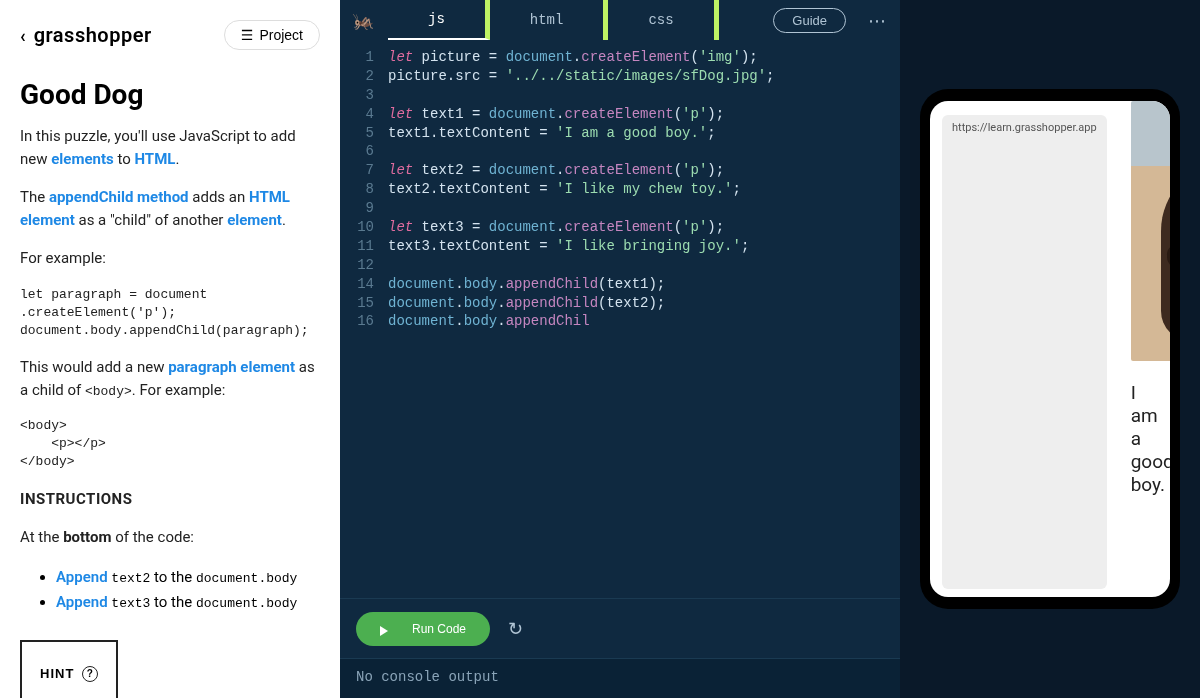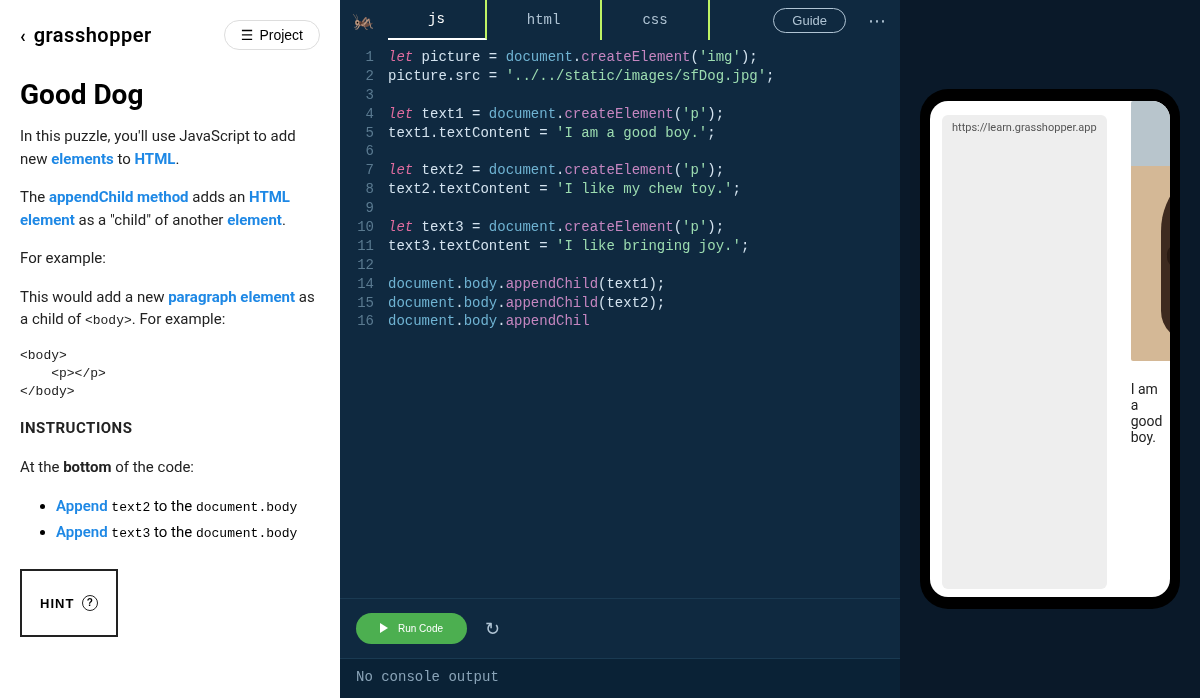--- a/index.html
+++ b/index.html
@@ -18,53 +18,53 @@
 .instr-head{font-weight:700;margin-bottom:14px;letter-spacing:.5px}
 .instr-intro{margin-bottom:14px}
 .instr-list{list-style:disc;padding-left:36px;font-size:15px;line-height:1.7}
 .hint-btn{margin-top:24px;border:2px solid #222;background:#fff;padding:24px 18px;font-weight:700;font-size:13px;letter-spacing:1px;display:flex;align-items:center;gap:8px;cursor:pointer}
 .hint-circle{display:inline-block;width:16px;height:16px;border:1.5px solid #222;border-radius:50%;font-size:10px;line-height:14px;text-align:center;font-weight:700}
 
 .editor-area{flex:1;display:flex;flex-direction:column;background:#0f2940;height:100%}
 .editor-tabs{display:flex;align-items:center;height:40px;background:#0f2940}
 .logo-cell{width:48px;display:flex;align-items:center;justify-content:center}
 .bug-icon{color:#4caf50;font-size:18px}
-.tab{flex:0 0 auto;padding:0 40px;height:40px;display:flex;align-items:center;color:#b0c4d4;font-family:"Courier New",monospace;font-size:14px;cursor:pointer;border-right:2px solid #bef264}
+.tab{flex:0 0 auto;padding:0 40px;height:40px;display:flex;align-items:center;color:#b0c4d4;font-family:"Courier New",monospace;font-size:14px;cursor:pointer;border-right:5px solid #bef264}
 .tab.active{background:#0f2940;color:#fff;border-bottom:2px solid #fff}
 .tab-spacer{flex:1}
 .guide-btn{border:1px solid #b0c4d4;color:#b0c4d4;border-radius:14px;padding:4px 18px;font-size:13px;background:transparent;cursor:pointer;margin-right:8px}
 .more-dots{color:#b0c4d4;font-size:18px;padding:0 14px;cursor:pointer}
 .code-block{flex:1;font-family:"Courier New",monospace;font-size:14px;line-height:1.35;padding:8px 0;overflow:auto;position:relative}
 .code-line{display:flex}
 .ln{width:48px;text-align:right;padding-right:14px;color:#5a7a90;user-select:none;flex-shrink:0}
 .lc{flex:1;white-space:pre;color:#d4e3ef}
 .kw{color:#e06c9f;font-style:italic}
 .var{color:#d4e3ef}
 .op{color:#d4e3ef}
 .obj{color:#6fb3d2}
 .mth{color:#c586c0}
 .str{color:#9cdcb0}
 .run-bar{height:60px;background:#0f2940;border-top:1px solid #1a3a52;display:flex;align-items:center;padding:0 16px;gap:18px}
-.run-btn{background:#4caf50;color:#fff;border:none;border-radius:22px;padding:10px 24px;font-size:10px;display:flex;align-items:flex-start;gap:10px;cursor:pointer}
+.run-btn{background:#4caf50;color:#fff;border:none;border-radius:22px;padding:10px 24px;font-size:12px;display:flex;align-items:flex-end;gap:24px;cursor:pointer}
 .play-tri{width:0;height:0;border-left:8px solid #fff;border-top:5px solid transparent;border-bottom:5px solid transparent}
 .reload{color:#b0c4d4;font-size:18px;cursor:pointer}
 .console{height:40px;background:#0a2236;color:#8aa4b8;font-family:"Courier New",monospace;font-size:14px;padding:10px 16px;border-top:1px solid #1a3a52}
 
 .preview{width:300px;background:#0a1929;display:flex;align-items:center;justify-content:center;padding:20px}
 .phone{width:260px;height:520px;background:#000;border-radius:28px;padding:12px 10px;position:relative}
 .phone-inner{background:#fff;width:100%;height:100%;border-radius:18px;overflow:hidden;display:flex;flex-direction:row}
 .url-bar{margin:14px 12px 8px 12px;background:#eee;border-radius:6px;padding:6px 10px;font-size:11px;color:#555}
 .phone-content{flex:1;overflow:auto;padding:0 12px}
 .dog-img{width:160px;height:260px;background:linear-gradient(180deg,#b8c5cc 0%,#b8c5cc 25%,#d4b896 25%,#d4b896 100%);position:relative;overflow:hidden;border-radius:2px}
 .dog-shape{position:absolute;right:10px;bottom:20px;width:120px;height:180px;background:#3e2a1f;border-radius:70px 50px 30px 30px}
 .dog-ear{position:absolute;right:14px;top:40px;width:40px;height:70px;background:#2a1a12;border-radius:50% 50% 40% 40%}
 .dog-snout{position:absolute;right:88px;bottom:90px;width:36px;height:28px;background:#2a1a12;border-radius:40% 20% 30% 50%}
 .collar{position:absolute;right:38px;bottom:44px;width:56px;height:10px;background:#c44;border-radius:5px;transform:rotate(-12deg)}
 .tag{position:absolute;right:58px;bottom:26px;width:18px;height:18px;background:#aaa;border-radius:50%}
-.phone-text{margin-top:20px;font-size:14px;color:#222}
+.phone-text{margin-top:20px;font-size:19px;color:#222}
 </style>
 </head>
 <body>
 
 <div class="sidebar">
   <div class="sidebar-header">
     <div class="brand">
       <span class="back-arrow">‹</span>
       <span class="brand-name">grasshopper</span>
     </div>
@@ -77,20 +77,23 @@
   <h1 class="title">Good Dog</h1>
 
   <div class="desc">
     <p>
       <span>In this puzzle, you'll use JavaScript to add new </span><span class="link">elements</span><span> to </span><span class="link">HTML</span><span>.</span>
     </p>
     <p>
       <span>The </span><span class="link">appendChild method</span><span> adds an </span><span class="link">HTML element</span><span> as a "child" of another </span><span class="link">element</span><span>.</span>
     </p>
     <p>For example:</p>
+    <div class="code-sample">let paragraph = document
+.createElement('p');
+document.body.appendChild(paragraph);</div>
     <p>
       <span>This would add a new </span><span class="link">paragraph element</span><span> as a child of </span><span class="inline-code">&lt;body&gt;</span><span>. For example:</span>
     </p>
     <div class="code-sample">&lt;body&gt;
     &lt;p&gt;&lt;/p&gt;
 &lt;/body&gt;</div>
 
     <p class="instr-head">INSTRUCTIONS</p>
     <p class="instr-intro">
       <span>At the </span><b>bottom</b><span> of the code:</span>

